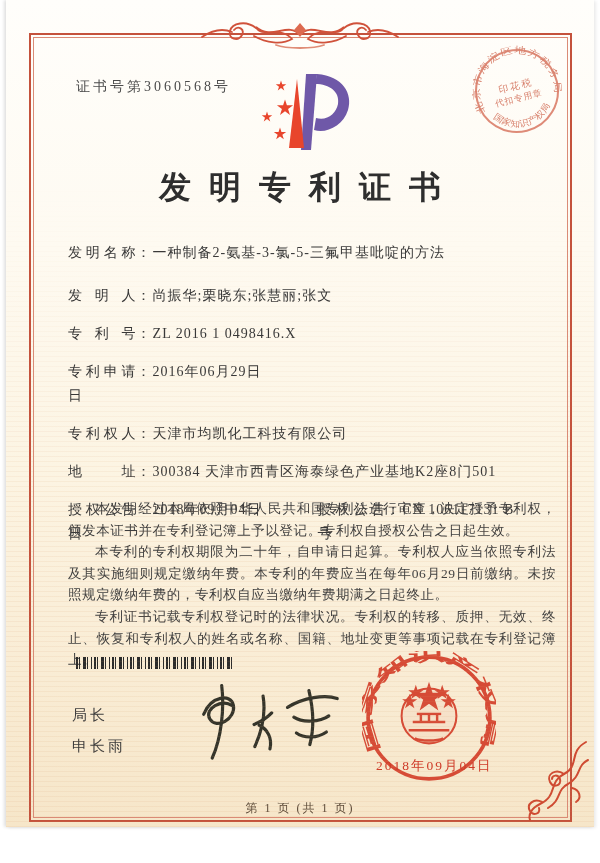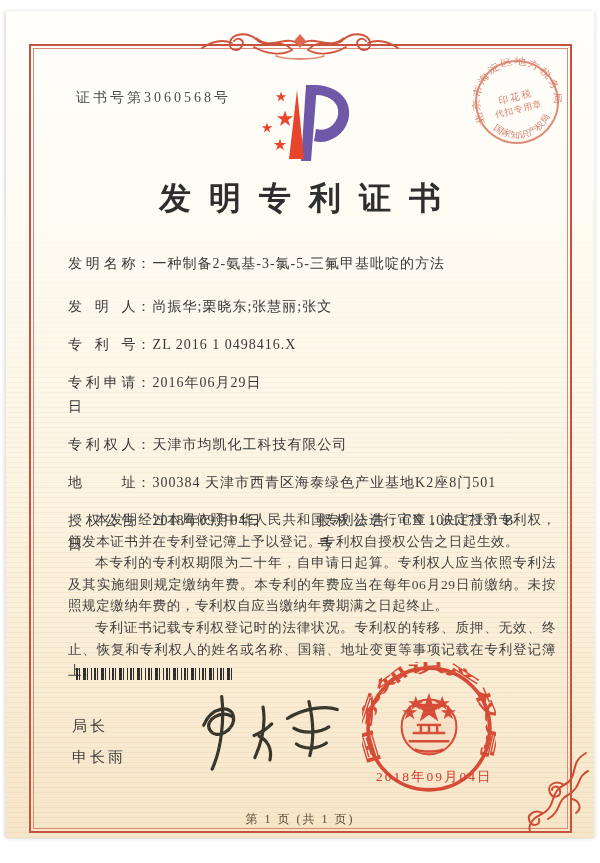--- a/index.html
+++ b/index.html
@@ -1,19 +1,19 @@
 <!DOCTYPE html>
 <html><head>
 <meta charset="utf-8">
 <style>
   html,body{margin:0;padding:0;background:#ffffff;}
   body{width:600px;height:863px;position:relative;overflow:hidden;
        font-family:"Liberation Serif","DejaVu Serif",serif;color:#3a3a3a;}
   
-  .page{position:absolute;left:6px;top:11px;width:588px;height:827px;
+  .page{position:absolute;left:6px;top:0;width:588px;height:827px;
         background:linear-gradient(180deg,#fffefb 0%,#fefaf1 30%,#fcf4e2 58%,#f9ecd4 82%,#f6e6c9 100%);
         box-shadow:-2px 0 3px rgba(0,0,0,.12), 2px 1px 3px rgba(0,0,0,.08);}
   .page::after{content:"";position:absolute;inset:0;pointer-events:none;
         background:repeating-linear-gradient(0deg,rgba(216,150,100,.10) 0 1px,transparent 1px 5px);
         -webkit-mask-image:linear-gradient(to bottom,transparent 22%,#000 62%);
         mask-image:linear-gradient(to bottom,transparent 22%,#000 62%);}
   
   .frame-outer{position:absolute;left:23px;top:33px;right:22px;bottom:5px;
         border:2px solid #c4523c;}
   .frame-inner{position:absolute;left:27px;top:37px;right:26px;bottom:9px;

